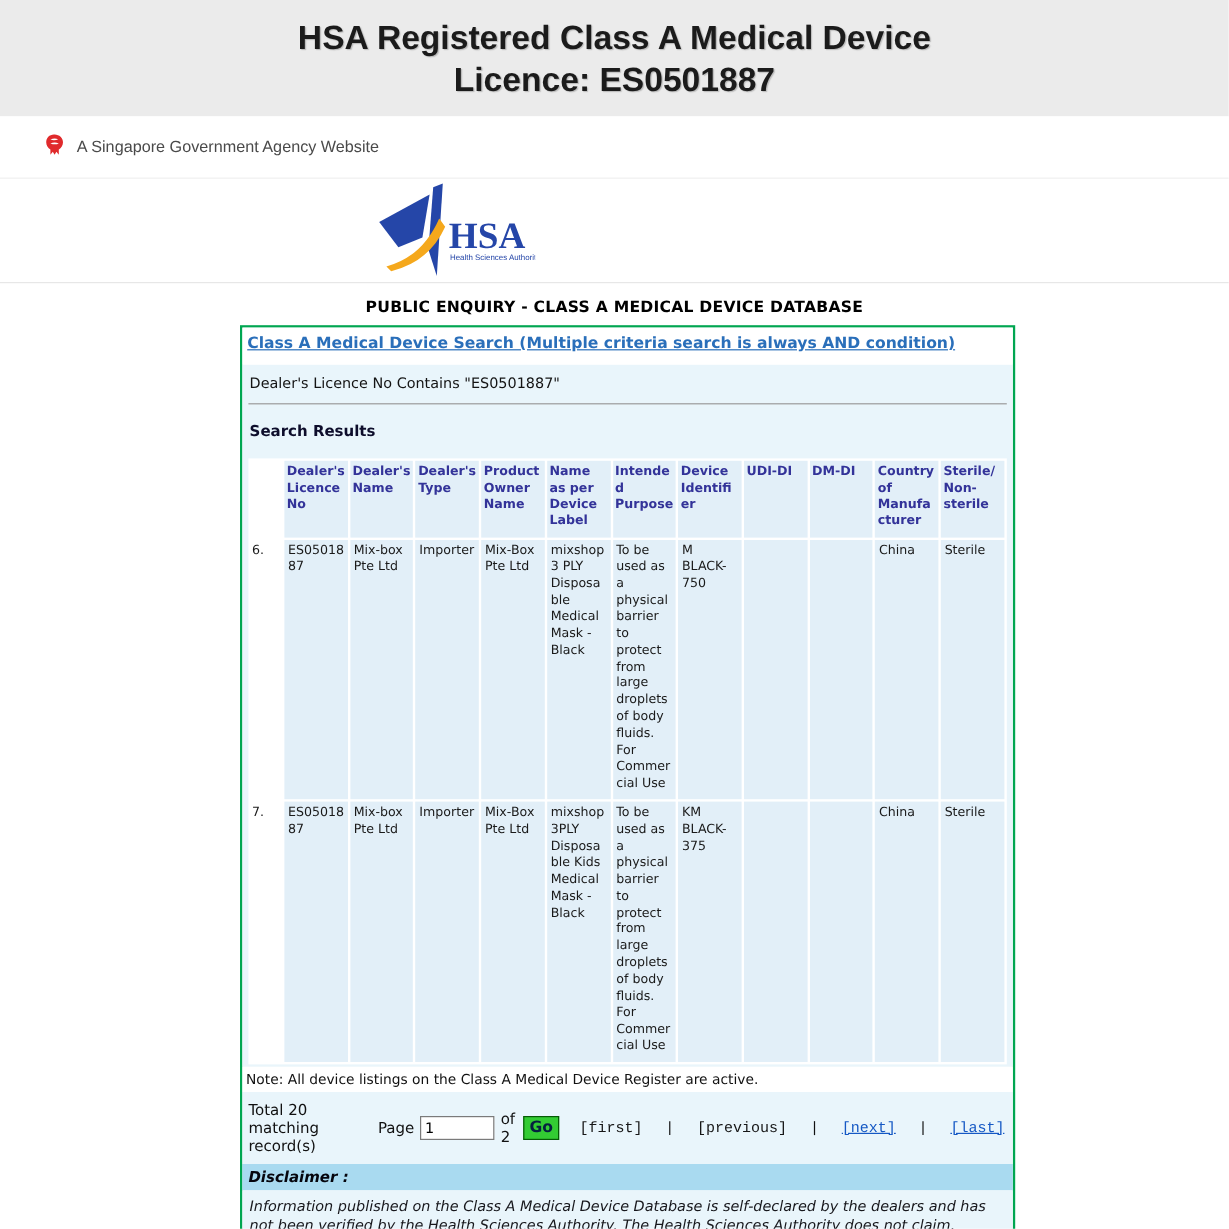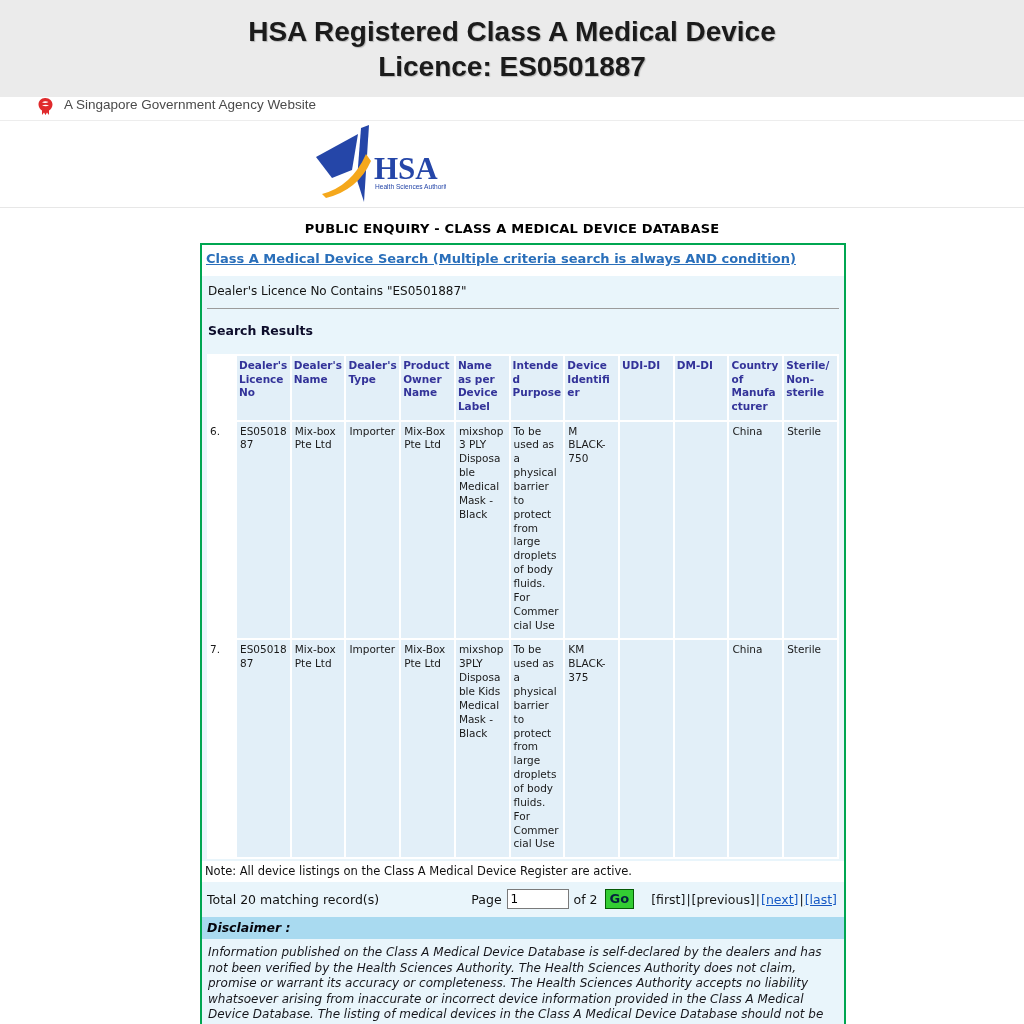--- a/index.html
+++ b/index.html
@@ -23,24 +23,25 @@
   .top-banner .line {
     font-size: 28px;
     font-weight: 600;
     color: #1b1b1b;
     line-height: 35px;
     text-shadow: 1px 1px 1px rgba(0,0,0,0.22);
   }
 
   
   .gov-strip {
-    height: 24px;
+    height: 52px;
     background: #fff;
     border-bottom: 1px solid #ededed;
     display: flex;
+    align-items: center;
     padding-left: 37px;
     gap: 10px;
     font-family: "Liberation Sans", sans-serif;
   }
   .gov-strip .gov-label { font-size: 13.5px; color: #4a4a4a; }
 
   
   .logo-area {
     height: 87px;
     background: #fff;
@@ -147,21 +148,21 @@
     background: #33cc33;
     border: 1px solid #055a05;
     color: #06213f;
     font-weight: bold;
     font-size: 13px;
     padding: 1px 4px 2px 4px;
     margin-left: 2px;
     cursor: pointer;
     font-family: "DejaVu Sans", sans-serif;
   }
-  .pager-links { display: flex; align-items: center; gap: 1px; margin-left: 12px; }
+  .pager-links { display: flex; align-items: center; gap: 19px; margin-left: 12px; font-family: Liberation Mono, monospace; }
   .pager-links .sep { color: #111; }
   .pager-dead { color: #161616; text-decoration: none; }
   .pager-link { color: #1558c4; text-decoration: underline; cursor: pointer; }
 
   
   .disc-head {
     background: #a9daf0;
     font-weight: bold;
     font-size: 12.5px;
     color: #05050d;

